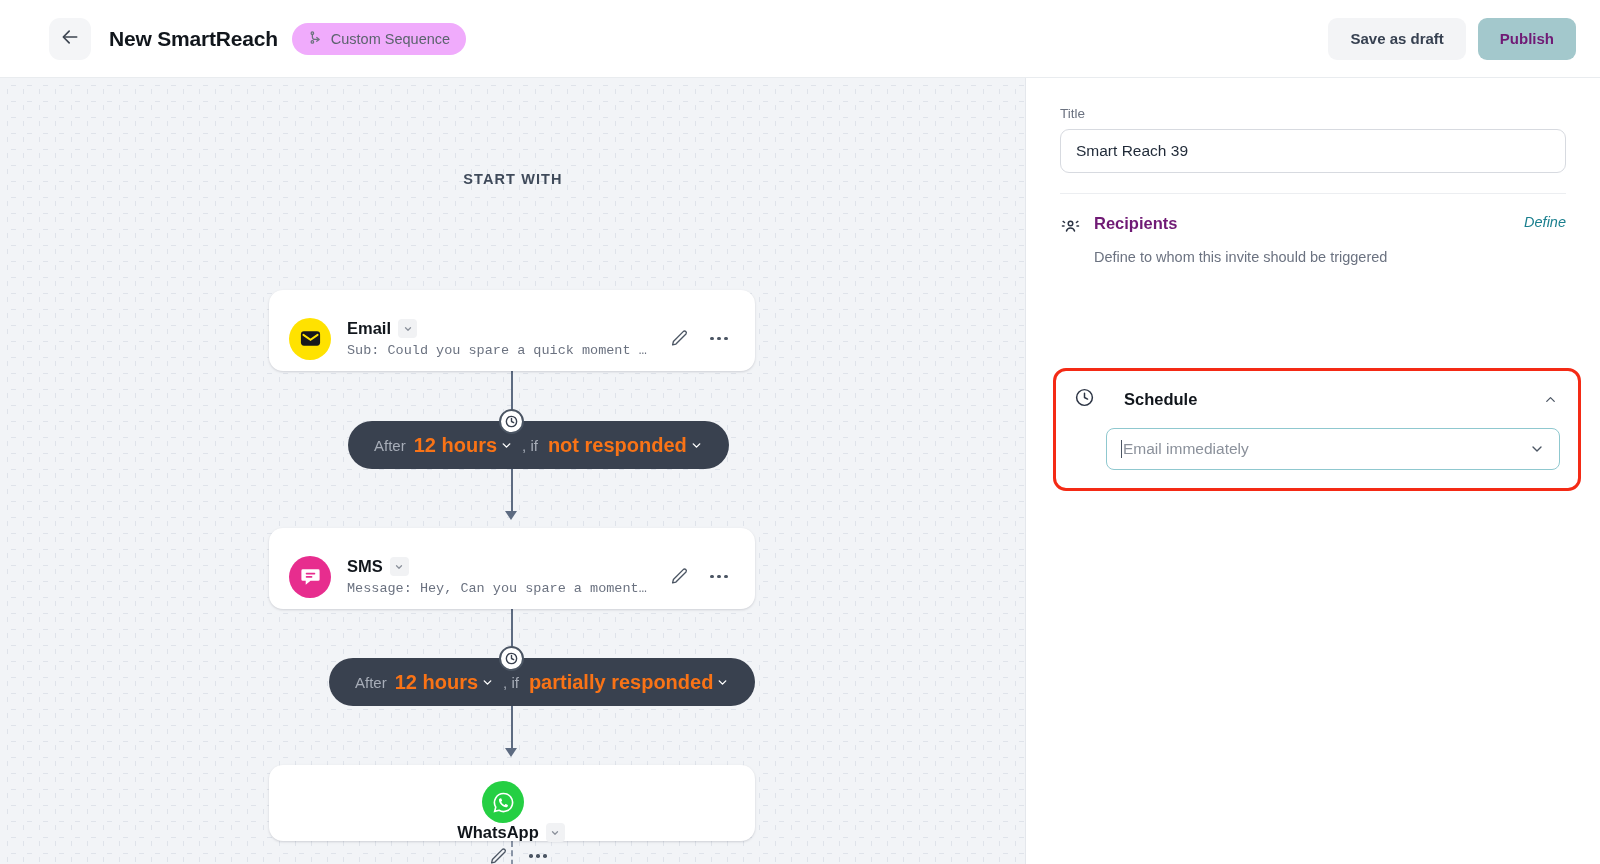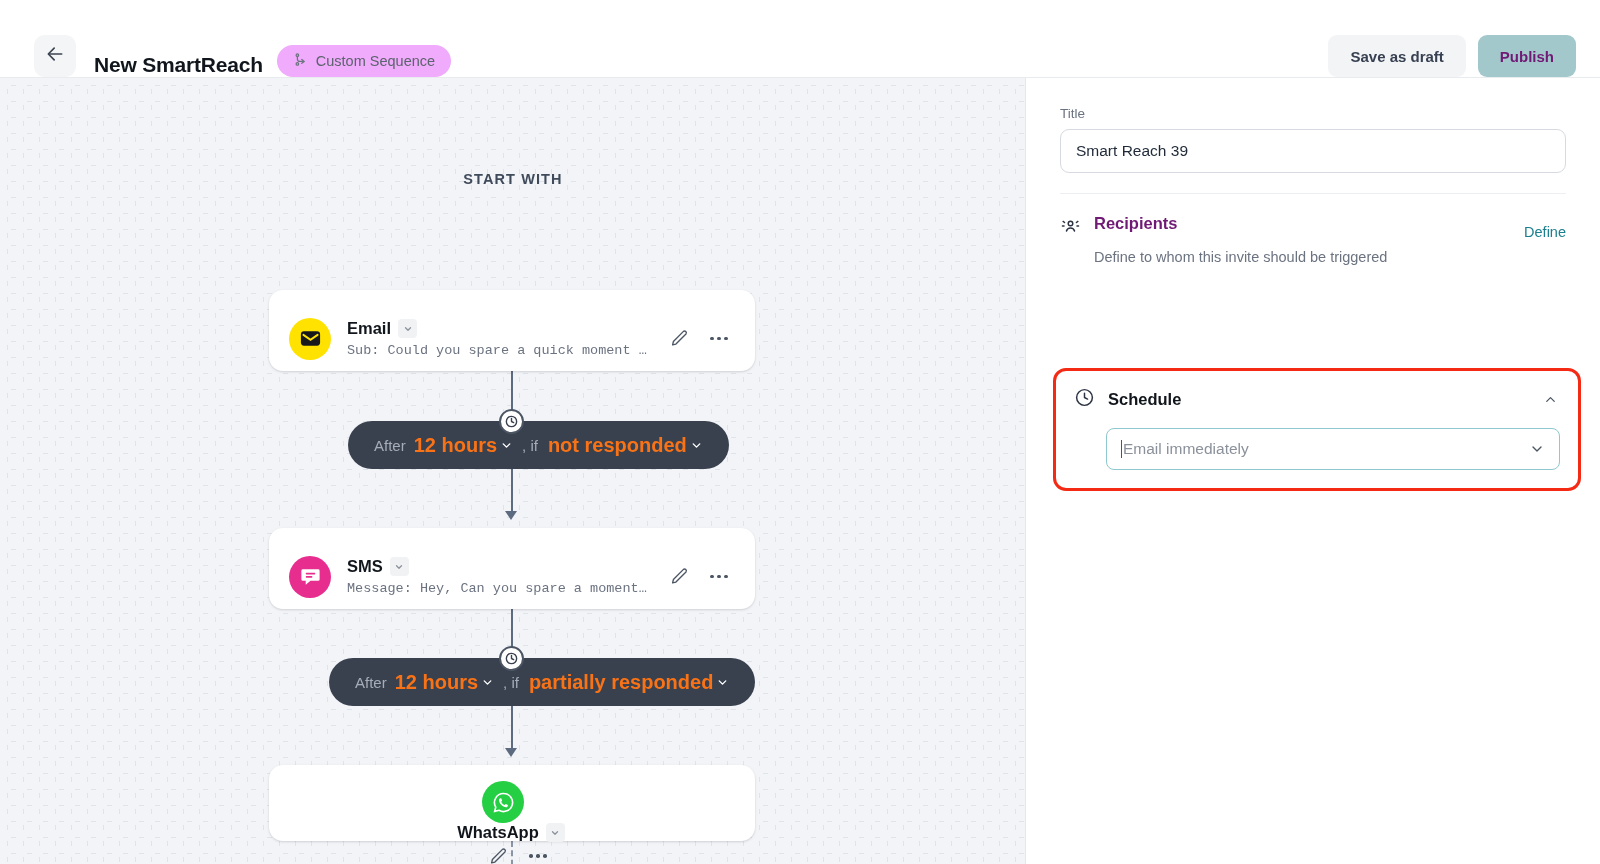--- a/index.html
+++ b/index.html
@@ -9,22 +9,22 @@
     background: #ffffff;
     overflow: hidden;
   }
   .app { position: relative; width: 1600px; height: 864px; display: flex; flex-direction: column; }
 
   
   .header {
     height: 78px; min-height: 78px;
     background: #ffffff;
     border-bottom: 1px solid #e9ecef;
-    display: flex; align-items: flex-end;
-    padding: 0 24px 0 34px;
+    display: flex; align-items: center;
+    padding: 0 24px 0 49px;
     position: relative; z-index: 40;
   }
   .back-btn {
     width: 42px; height: 42px; border-radius: 11px;
     background: #f4f5f7;
     display: flex; align-items: center; justify-content: center;
     cursor: pointer; flex: 0 0 auto;
   }
   .back-btn svg { width: 20px; height: 20px; }
   .page-title {
@@ -163,31 +163,31 @@
     font-family: inherit; outline: none; background: #fff;
   }
   .divider { height: 1px; background: #eceef1; margin: 20px 0 0 0; }
 
   .section-row { display: flex; align-items: flex-start; padding: 20px 0 0 0; }
   .section-icon { width: 22px; flex: 0 0 22px; margin-top: 2px; color: #2c3444; }
   .section-icon svg { width: 21px; height: 21px; }
   .section-body { flex: 1 1 auto; margin-left: 12px; min-width: 0; }
   .section-title { font-size: 16.5px; font-weight: bold; color: #701a75; }
   .section-desc { font-size: 14.5px; color: #6b7280; margin-top: 16px; }
-  .link-action { font-size: 14.5px; color: #1a7f8e; cursor: pointer; flex: 0 0 auto; margin-top: 10px; }
+  .link-action { font-size: 14.5px; color: #1a7f8e; cursor: pointer; flex: 0 0 auto; margin-top: 0; font-style: italic; }
 
   
   .schedule-block {
     position: absolute; left: 27px; top: 290px; width: 528px;
     border: 3px solid #f42a15; border-radius: 13px;
     background: #ffffff; padding: 16px 18px 18px 18px; z-index: 20;
   }
   .sched-head { display: flex; align-items: center; }
   .sched-head .section-icon { margin-top: 0; }
-  .sched-title { font-size: 16.5px; font-weight: bold; color: #11161c; margin-left: 12px; flex: 1 1 auto; }
+  .sched-title { font-size: 16.5px; font-weight: bold; color: #11161c; margin-left: 28px; flex: 1 1 auto; }
   .collapse-chev { width: 20px; height: 20px; display: flex; align-items: center; justify-content: center; cursor: pointer; color: #4b5563; }
   .collapse-chev svg { width: 15px; height: 15px; }
 
   .select-box {
     margin: 16px 0 0 32px; height: 42px;
     border: 1.5px solid #8fc8cf; border-radius: 8px; background: #fff;
     display: flex; align-items: center; padding: 0 14px; cursor: text;
     position: relative;
   }
   .caret {

